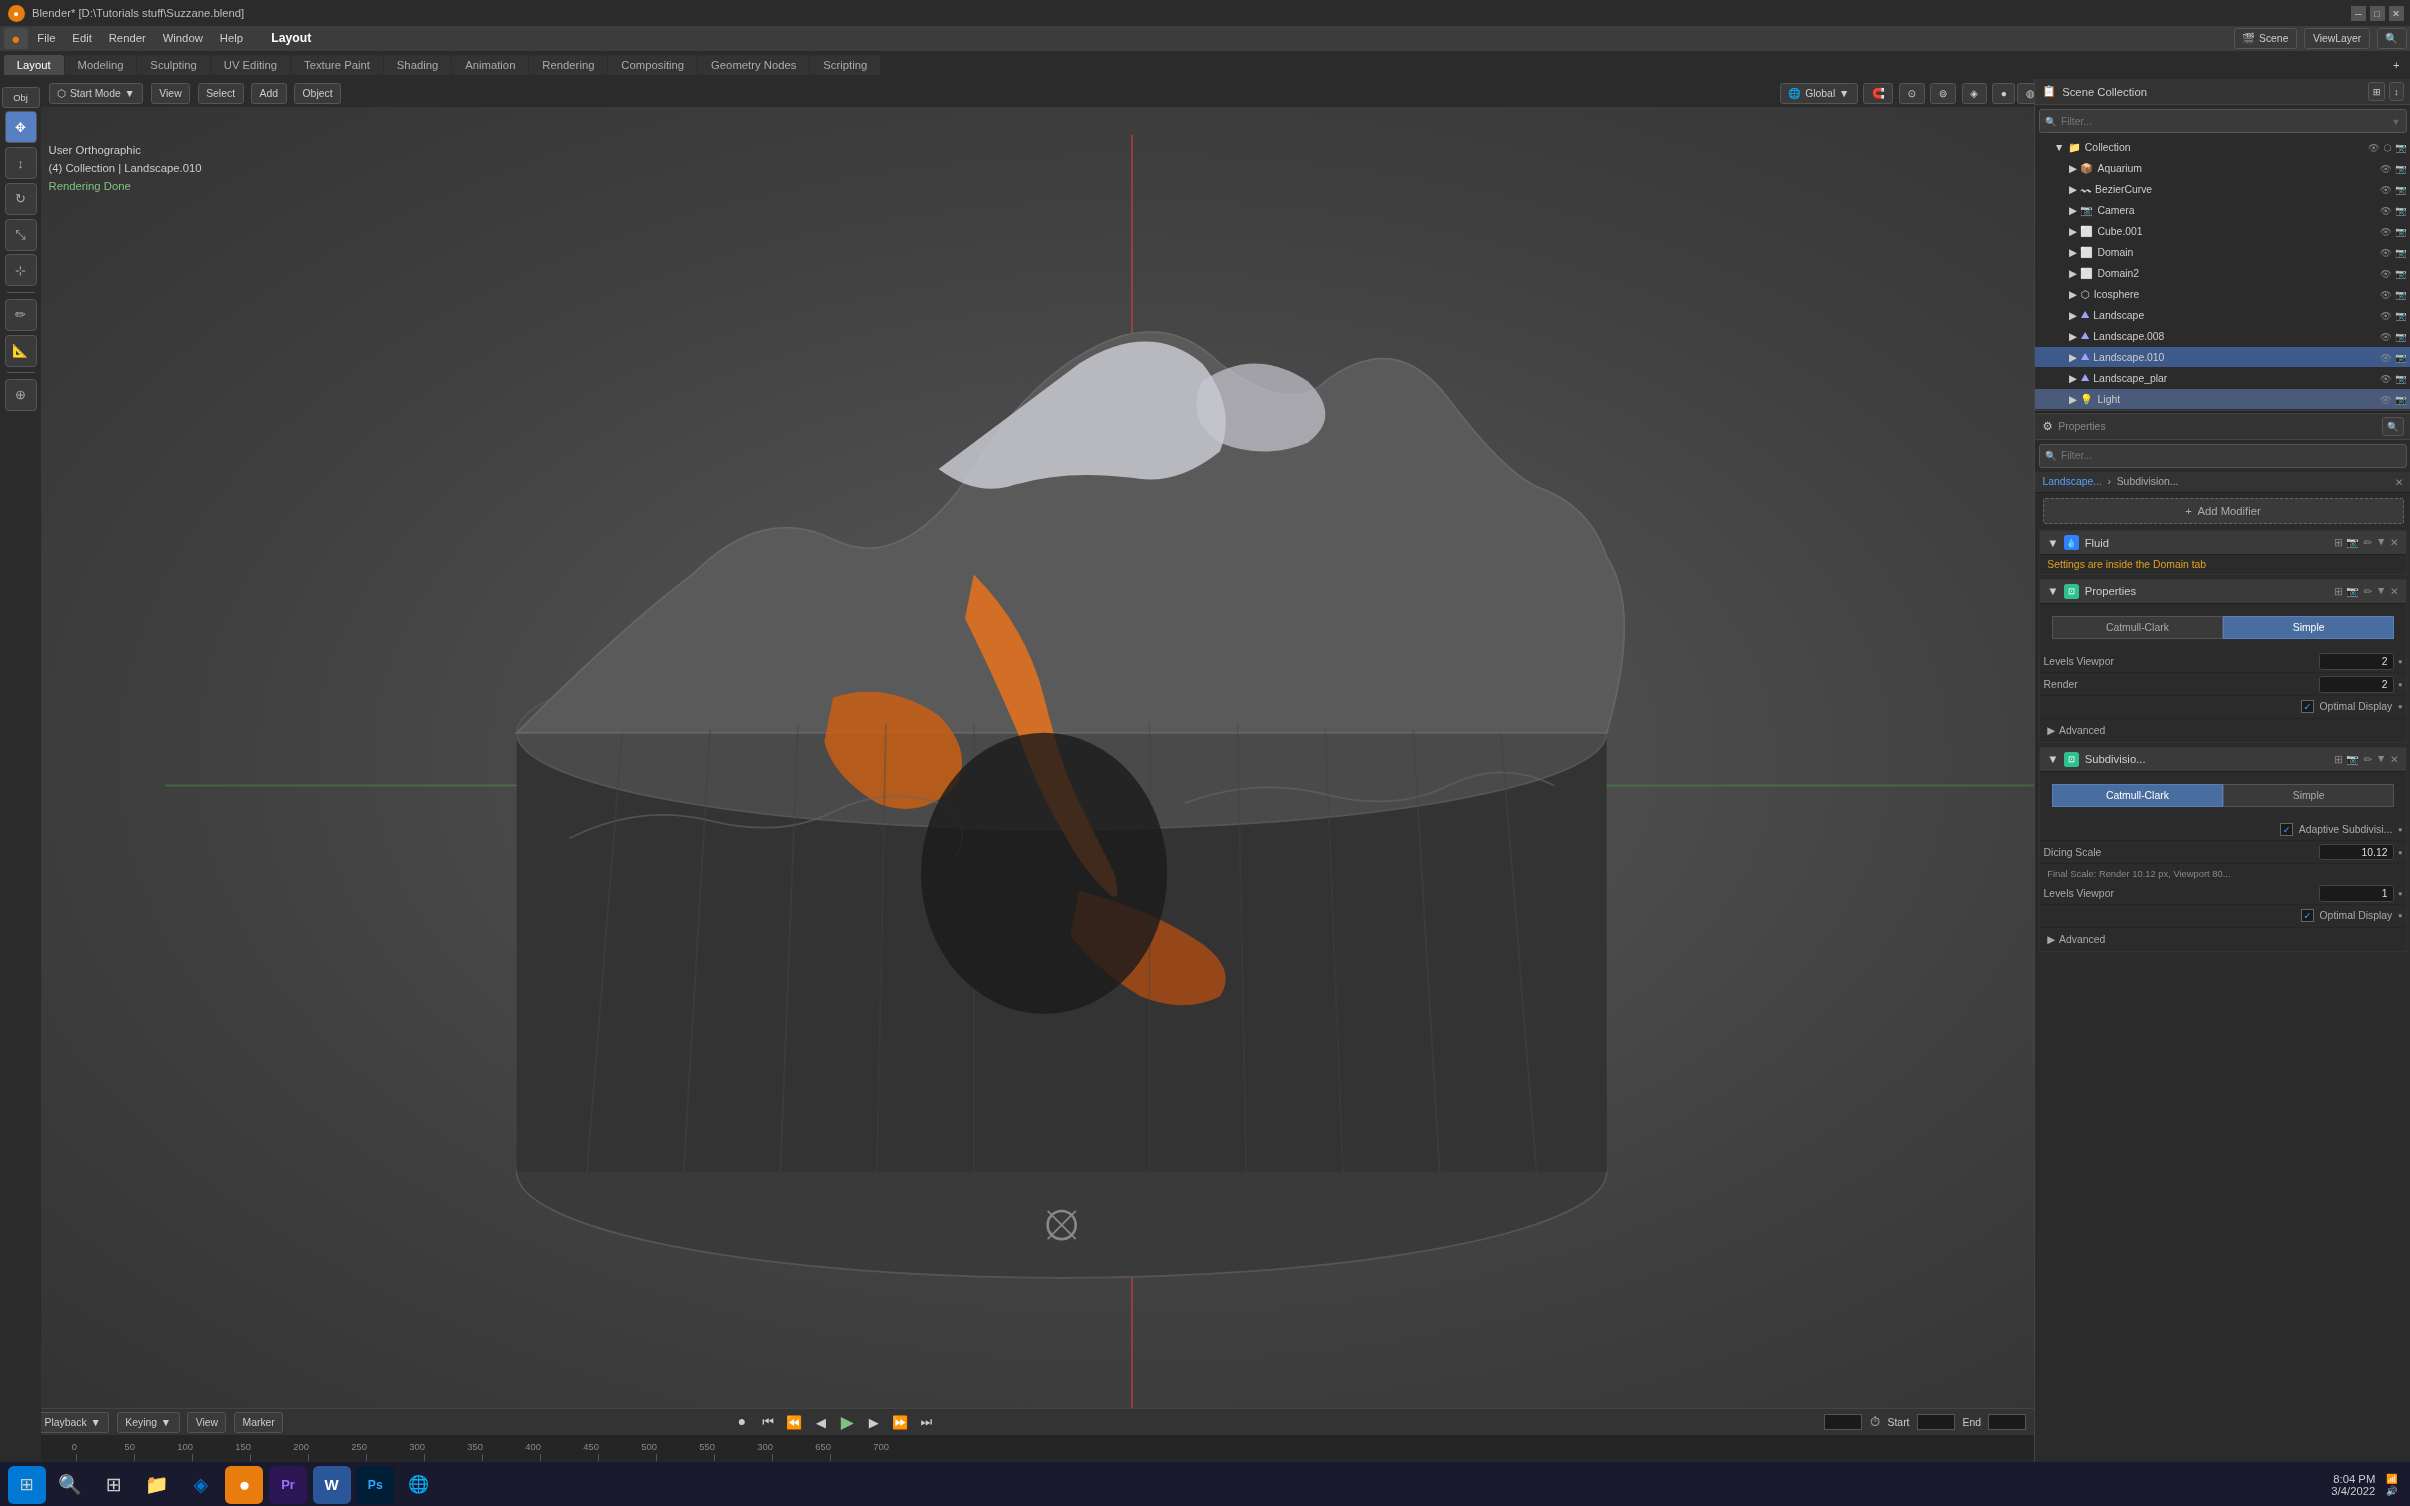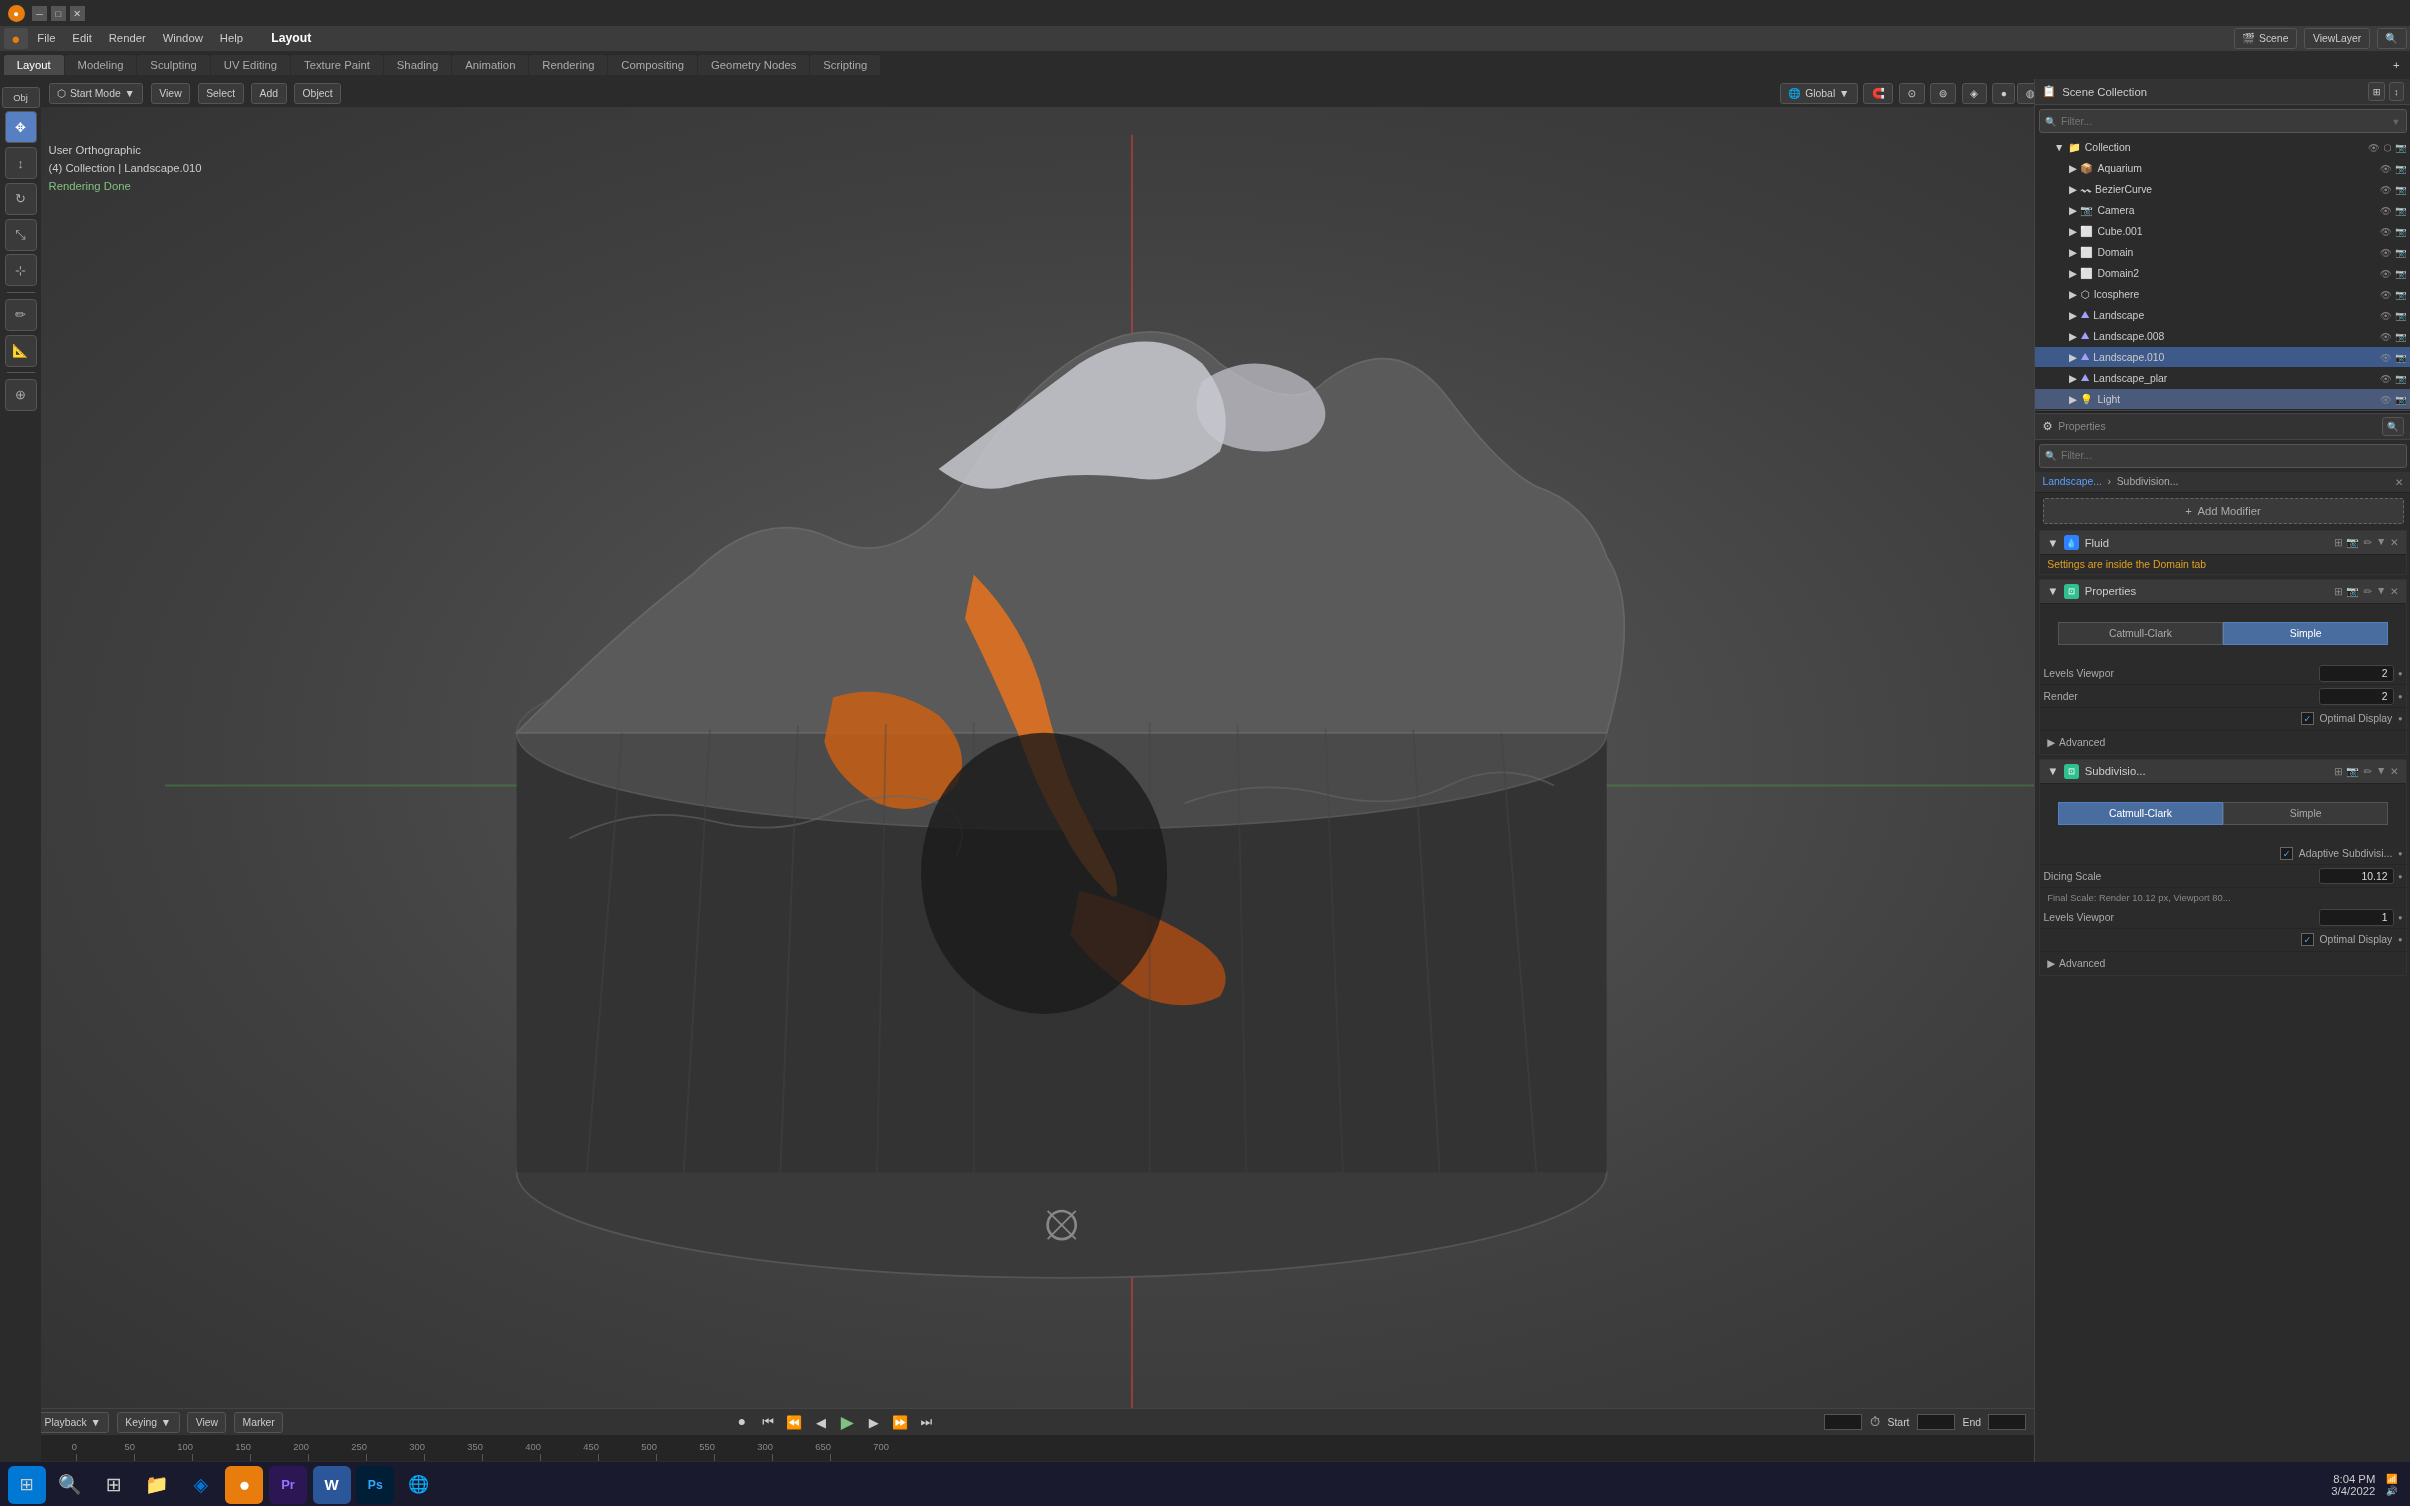--- a/index.html
+++ b/index.html
@@ -289,21 +289,21 @@
       display: flex; align-items: center;
       height: 24.5px;
       background: #3a3a3a;
       padding: 0 7.5px;
       font-size: 11.3px;
       gap: 5.6px;
       border-bottom: 0.9px solid #222;
     }
     .mod-tabs {
       display: flex;
-      margin: 18px;
+      margin: 12px;
     }
     .mod-tab-btn {
       flex: 1;
       height: 22.6px;
       font-size: 10.4px;
       cursor: pointer;
       border: 0.9px solid #555;
       display: flex; align-items: center; justify-content: center;
     }
     .mod-tab-inactive { background: #3a3a3a; color: #aaa; }
@@ -431,20 +431,21 @@
     
     .nav-dot-x { position: absolute; right: 1.9px; top: 50%; transform: translateY(-50%); width: 11.3px; height: 11.3px; border-radius: 50%; background: #ff4040; }
     .nav-dot-y { position: absolute; top: 1.9px; left: 50%; transform: translateX(-50%); width: 11.3px; height: 11.3px; border-radius: 50%; background: #40ff40; }
     .nav-dot-z { position: absolute; bottom: 1.9px; left: 50%; transform: translateX(-50%); width: 11.3px; height: 11.3px; border-radius: 50%; background: #4040ff; }
   </style>
 </head>
 <body>
 
 <div class="title-bar">
   <div class="title-bar-icon">●</div>
+  <span class="title-bar-text">Blender* [D:\Tutorials stuff\Suzzane.blend]</span>
   <div class="title-bar-controls">
     <button class="title-bar-btn">─</button>
     <button class="title-bar-btn">□</button>
     <button class="title-bar-btn">✕</button>
   </div>
 </div>
 
 <div class="menu-bar">
   <div class="menu-item active">
     <span style="color:#e87d0d; font-size:15px;">●</span>

